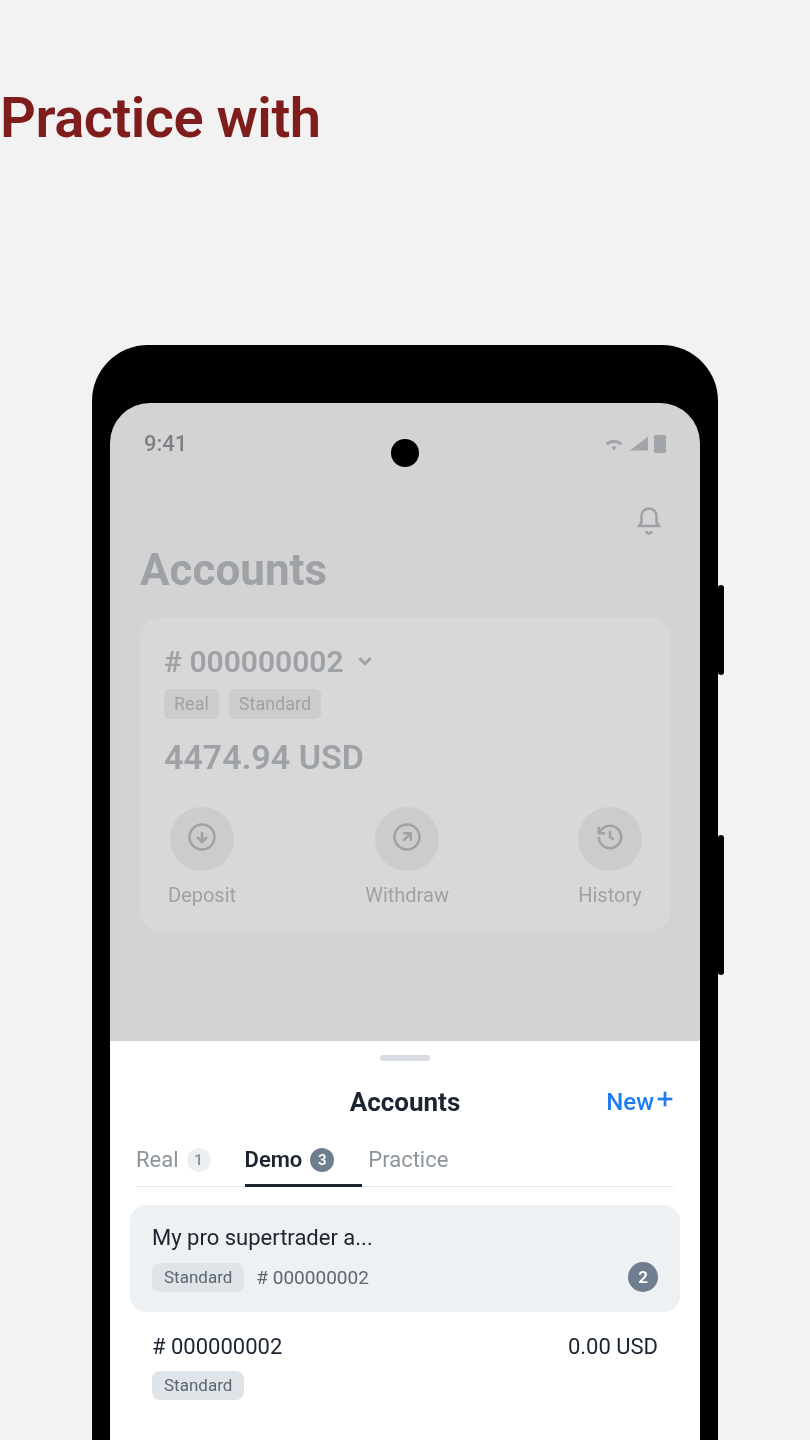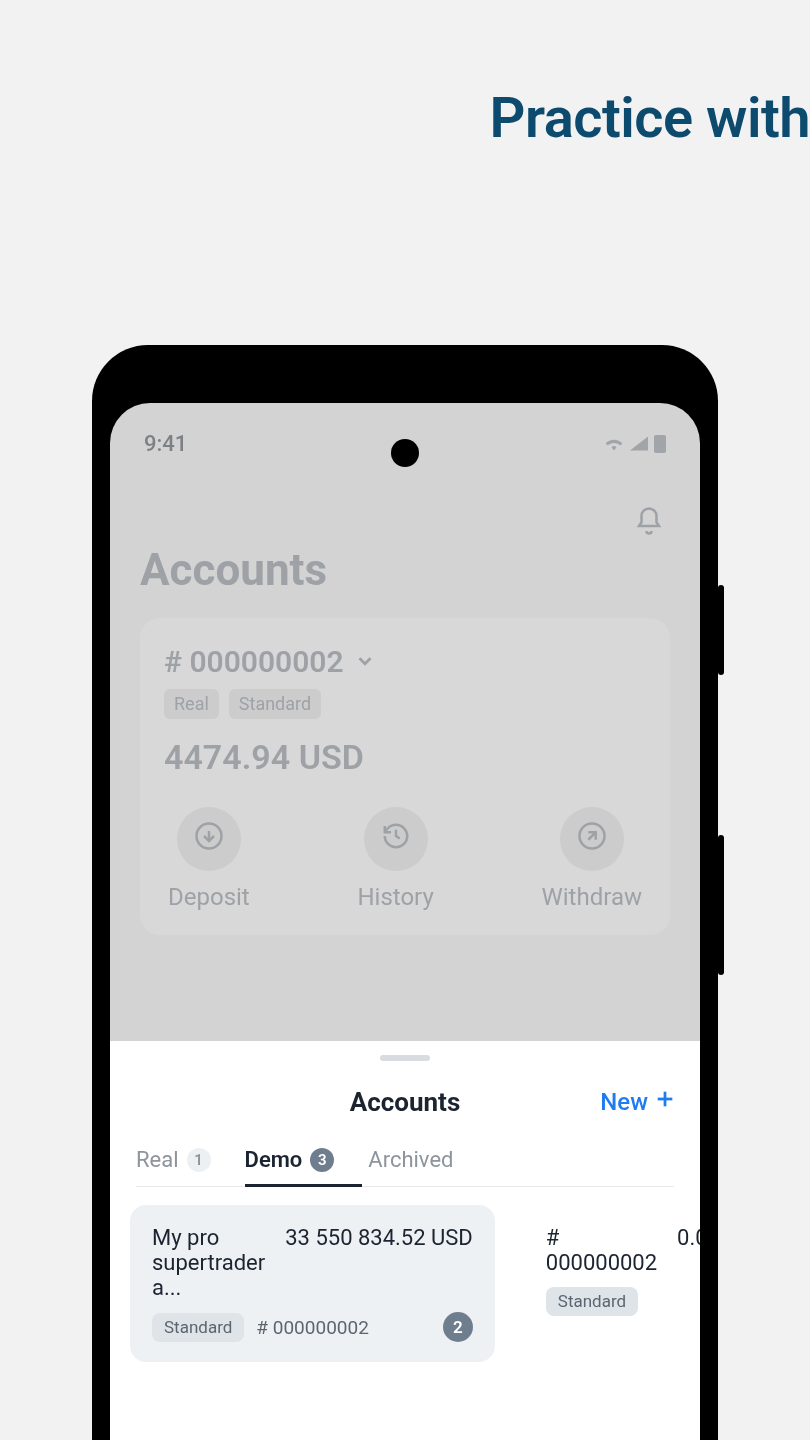--- a/index.html
+++ b/index.html
@@ -9,25 +9,25 @@
     font-family: -apple-system, BlinkMacSystemFont, "Segoe UI", Roboto, Helvetica, Arial, sans-serif;
     overflow: hidden;
   }
 
   
   .headline {
     position: absolute;
     top: 85px;
     left: 0;
     width: 810px;
-    text-align: right;
+    text-align: left;
     font-size: 56px;
     font-weight: 600;
     line-height: 1.2;
-    color: #0c4a6e;
+    color: #7f1d1d;
     letter-spacing: -0.5px;
   }
 
   
   .device {
     position: absolute;
     top: 345px;
     left: 92px;
     width: 626px;
     height: 1095px;         
@@ -141,21 +141,21 @@
     display:flex;
     justify-content:space-between;
     padding: 0 4px;
   }
   .action {
     display:flex;
     flex-direction:column;
     align-items:center;
     gap:12px;
     color:#9ea2a6;
-    font-size:24px;
+    font-size:20px;
   }
   .action-circle {
     width:64px; height:64px;
     border-radius:50%;
     background:#cccccc;
     display:flex;
     align-items:center;
     justify-content:center;
   }
   .action-circle svg { width:30px; height:30px; color:#9ea2a6; }
@@ -183,21 +183,20 @@
   .sheet-title {
     font-size:26px;
     font-weight:700;
     color:#1b2430;
   }
   .new-btn {
     position:absolute;
     right:24px;
     display:flex;
     align-items:flex-start;
-    gap:6px;
     color:#1e7cf2;
     font-size:24px;
     font-weight:500;
   }
   .new-btn svg { width:22px; height:22px; }
 
   .tabs {
     display:flex;
     gap:34px;
     margin: 30px 26px 0 26px;
@@ -223,21 +222,21 @@
   .tab-badge {
     min-width:24px; height:24px;
     border-radius:12px;
     display:flex; align-items:center; justify-content:center;
     font-size:15px;
     font-weight:600;
   }
   .tab-badge.light { background:#edf0f3; color:#8d949c; }
   .tab-badge.dark  { background:#6f7e8f; color:#fff; }
 
-  .list { padding: 18px 20px 0 20px; display:flex; flex-direction:row; gap:29px; }
+  .list { padding: 18px 20px 0 20px; display:flex; flex-direction:column; gap:2px; }
   .card {
     border-radius:16px;
     padding:20px 22px;
   }
   .card.shaded { background:#eef1f4; }
   .card-top { display:flex; justify-content:space-between; gap:20px; }
   .card-name { font-size:22px; color:#1b2430; }
   .card-amount { font-size:22px; color:#1b2430; white-space:nowrap; }
   .card-sub { display:flex; justify-content:space-between; align-items:center; margin-top:12px; }
   .card-sub-left { display:flex; align-items:center; gap:12px; }
@@ -319,39 +318,39 @@
                     <line x1="12" y1="8" x2="12" y2="16"></line>
                   </svg>
             </span>
               </div>
             <span>Deposit</span>
           </div>
           <div class="action">
             <div class="action-circle">
                 <span>
               <svg viewBox="0 0 24 24" fill="none" stroke="currentColor" stroke-width="2">
+                    <circle cx="12" cy="12" r="10"></circle>
+                    <line x1="9" y1="15" x2="15" y2="9"></line>
+                    <polyline points="9 9 15 9 15 15"></polyline>
+                  </svg>
+            </span>
+              </div>
+            <span>Withdraw</span>
+          </div>
+          <div class="action">
+            <div class="action-circle">
+                <span>
+              <svg viewBox="0 0 24 24" fill="none" stroke="currentColor" stroke-width="2">
                     <path d="M3 12a9 9 0 109-9 9 9 0 00-8.5 6"></path>
                     <polyline points="3 4 3 9 8 9"></polyline>
                     <polyline points="12 7 12 12 15 14"></polyline>
                   </svg>
             </span>
               </div>
             <span>History</span>
-          </div>
-          <div class="action">
-            <div class="action-circle">
-                <span>
-              <svg viewBox="0 0 24 24" fill="none" stroke="currentColor" stroke-width="2">
-                    <circle cx="12" cy="12" r="10"></circle>
-                    <line x1="9" y1="15" x2="15" y2="9"></line>
-                    <polyline points="9 9 15 9 15 15"></polyline>
-                  </svg>
-            </span>
-              </div>
-            <span>Withdraw</span>
           </div>
         </div>
       </div>
     </div>
 
     <div class="sheet">
       <div class="grabber"></div>
 
       <div class="sheet-header">
         <div class="sheet-title">Accounts</div>
@@ -369,29 +368,28 @@
       <div class="tabs">
         <div class="tab">
           <span>Real</span>
           <span class="tab-badge light">1</span>
         </div>
         <div class="tab active">
           <span>Demo</span>
           <span class="tab-badge dark">3</span>
         </div>
         <div class="tab">
-          <span>Archived</span>
+          <span>Practice</span>
         </div>
       </div>
 
       <div class="list">
         <div class="card shaded">
           <div class="card-top">
             <span class="card-name">My pro supertrader a...</span>
-            <span class="card-amount">33 550 834.52 USD</span>
           </div>
           <div class="card-sub">
             <div class="card-sub-left">
               <span class="chip2">Standard</span>
               <span class="acct-no"># 000000002</span>
             </div>
             <span class="count-badge">2</span>
           </div>
         </div>
 

